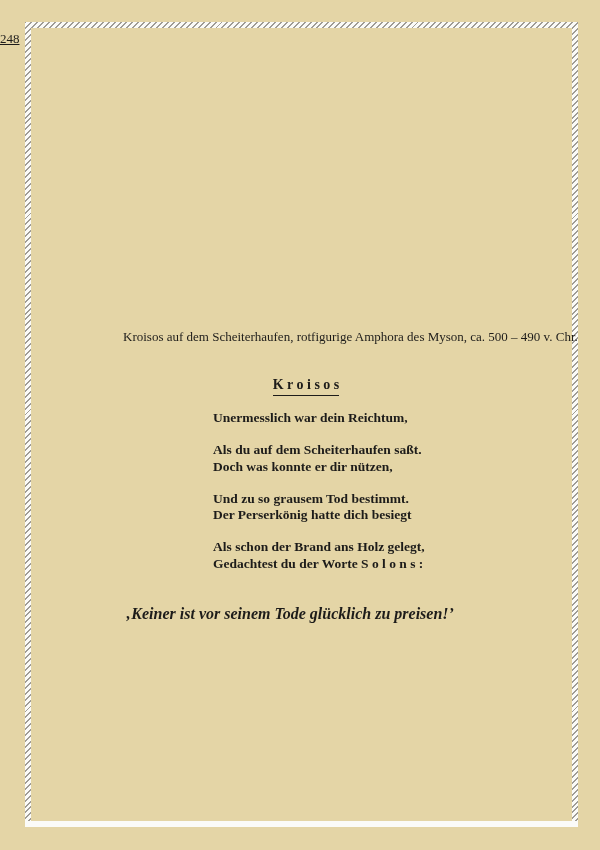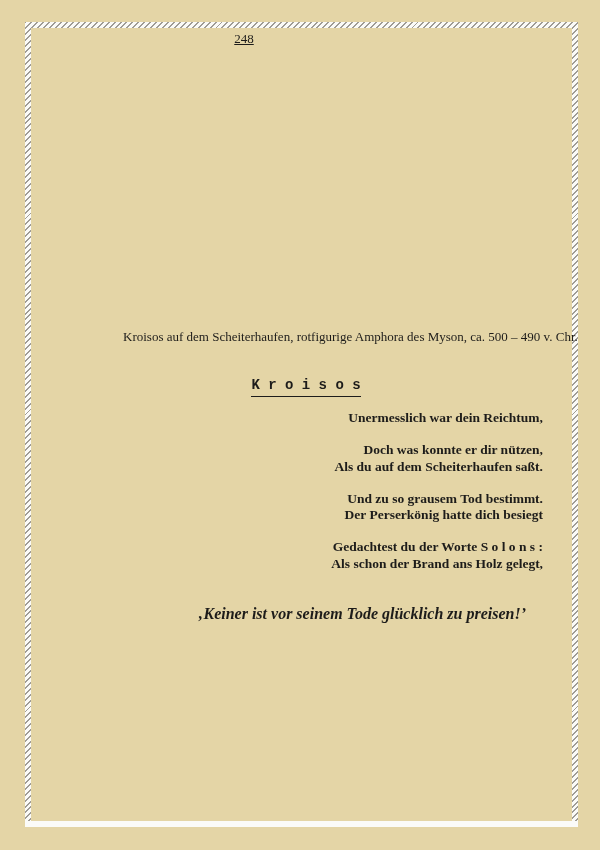--- a/index.html
+++ b/index.html
@@ -28,47 +28,46 @@
     );
   }
   .band-top    { left: 25px; top: 22px;  width: 553px; height: 6px; }
   .band-left   { left: 25px; top: 22px;  width: 6px;   height: 805px; }
   .band-right  { left: 572px; top: 22px; width: 6px;   height: 805px; }
   .band-bottom { left: 25px; top: 821px; width: 553px; height: 6px;
                  background: var(--border-white, #fbfbf8); }
 
   .page-number {
     position: absolute; top: 31px; left: 0; width: 488px;
-    text-align: center; font-size: 13px; line-height: 15px; text-decoration: underline;
+    text-align: left; font-size: 13px; line-height: 15px; text-decoration: underline;
   }
   .figure-caption {
     position: absolute; top: 330px; left: 123px; width: 410px;
     text-align: center; font-size: 13px; line-height: 13px;
     white-space: nowrap;
   }
   .poem-title-wrap {
     position: absolute; top: 376px; left: 106px; width: 400px;
     text-align: center; font-size: 14px; font-weight: bold;
     line-height: 17px;
   }
   .poem-title-underline {
     display: inline-block;
     border-bottom: 1.5px solid var(--text, #1d1c1a);
     padding-bottom: 1.5px;
-    font-family: Liberation Mono, monospace;
   }
   .poem {
     position: absolute; left: 213px; top: 410px; width: 330px;
     font-size: 13.5px; font-weight: bold; line-height: 16.5px;
     white-space: nowrap;
   }
-  .poem-stanza { margin-bottom: 15.5px; text-align: right; }
+  .poem-stanza { margin-bottom: 15.5px; }
   .solon-quote {
     position: absolute; top: 604px; left: 126px; width: 400px;
-    text-align: right; font-size: 16px; font-weight: bold;
+    text-align: left; font-size: 16px; font-weight: bold;
     font-style: italic; line-height: 20px; white-space: nowrap;
   }
 </style>
 </head>
 <body>
 
 <div class="band band-top"></div>
 <div class="band band-left"></div>
 <div class="band band-right"></div>
 <div class="band band-bottom"></div>
@@ -79,26 +78,26 @@
 
 <div class="poem-title-wrap">
   <span class="poem-title-underline">K r o i s o s</span>
 </div>
 
 <div class="poem">
   <div class="poem-stanza">
     <div>Unermesslich war dein Reichtum,</div>
   </div>
   <div class="poem-stanza">
+    <div>Als du auf dem Scheiterhaufen saßt.</div>
     <div>Doch was konnte er dir nützen,</div>
-    <div>Als du auf dem Scheiterhaufen saßt.</div>
   </div>
   <div class="poem-stanza">
     <div>Und zu so grausem Tod bestimmt.</div>
     <div>Der Perserkönig hatte dich besiegt</div>
   </div>
   <div class="poem-stanza">
+    <div>Als schon der Brand ans Holz gelegt,</div>
     <div>Gedachtest du der Worte S o l o n s :</div>
-    <div>Als schon der Brand ans Holz gelegt,</div>
   </div>
 </div>
 
 <div class="solon-quote">‚Keiner ist vor seinem Tode glücklich zu preisen!’</div>
 
 </body></html>

